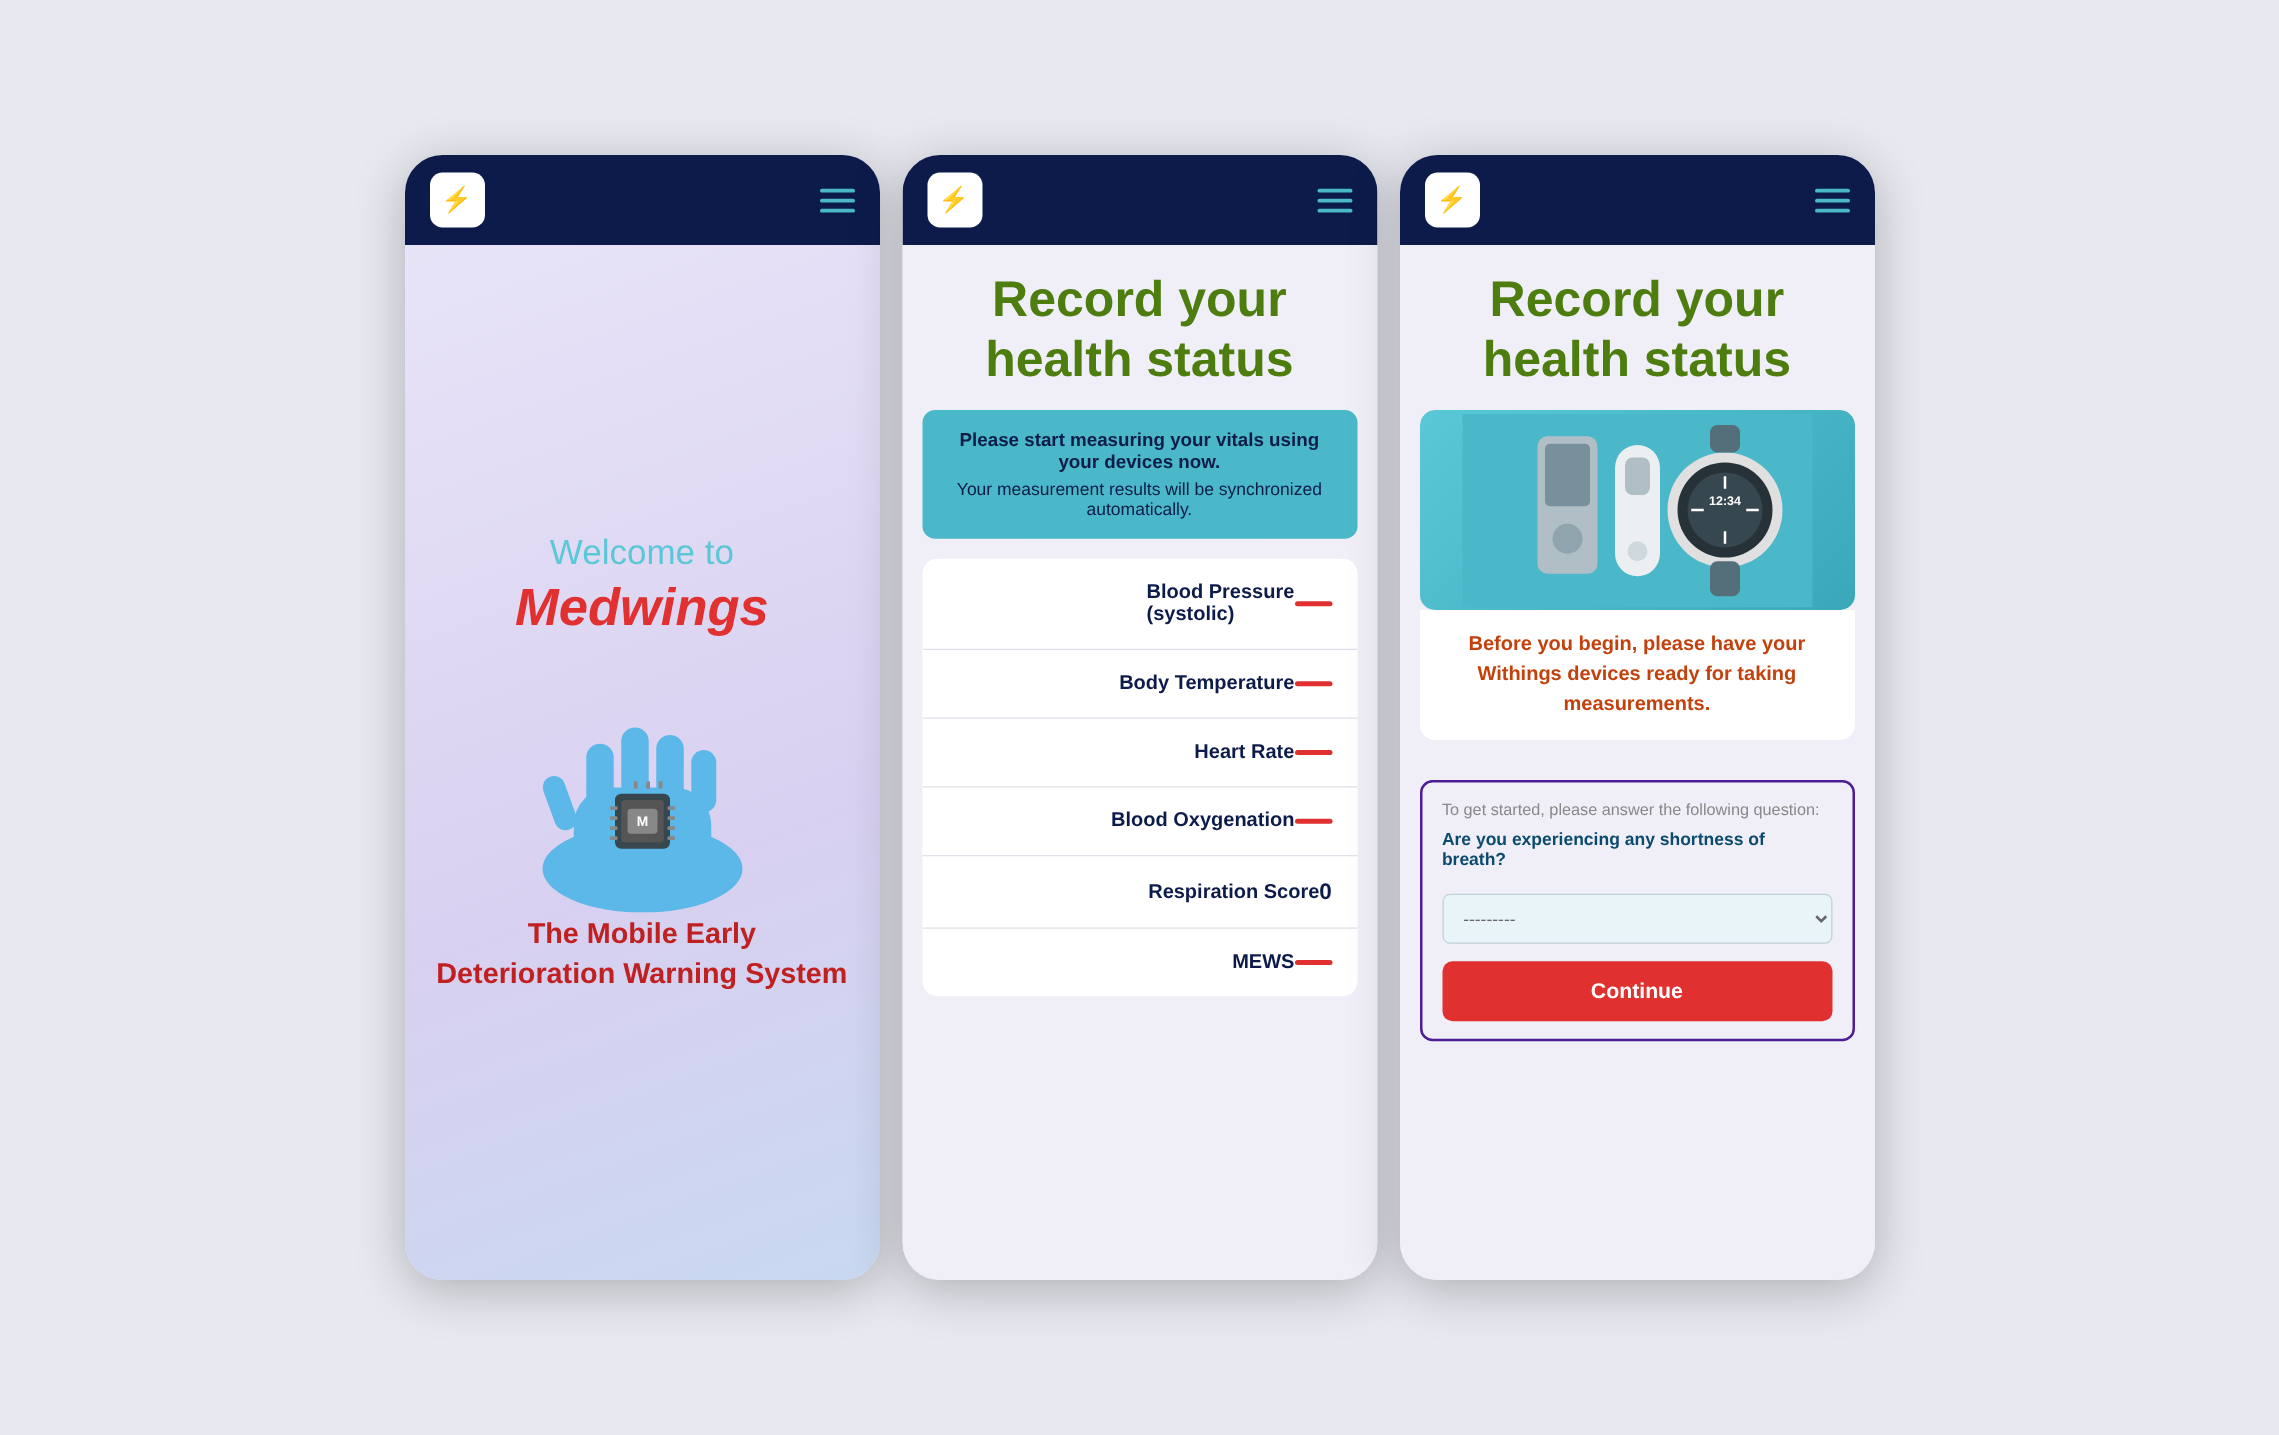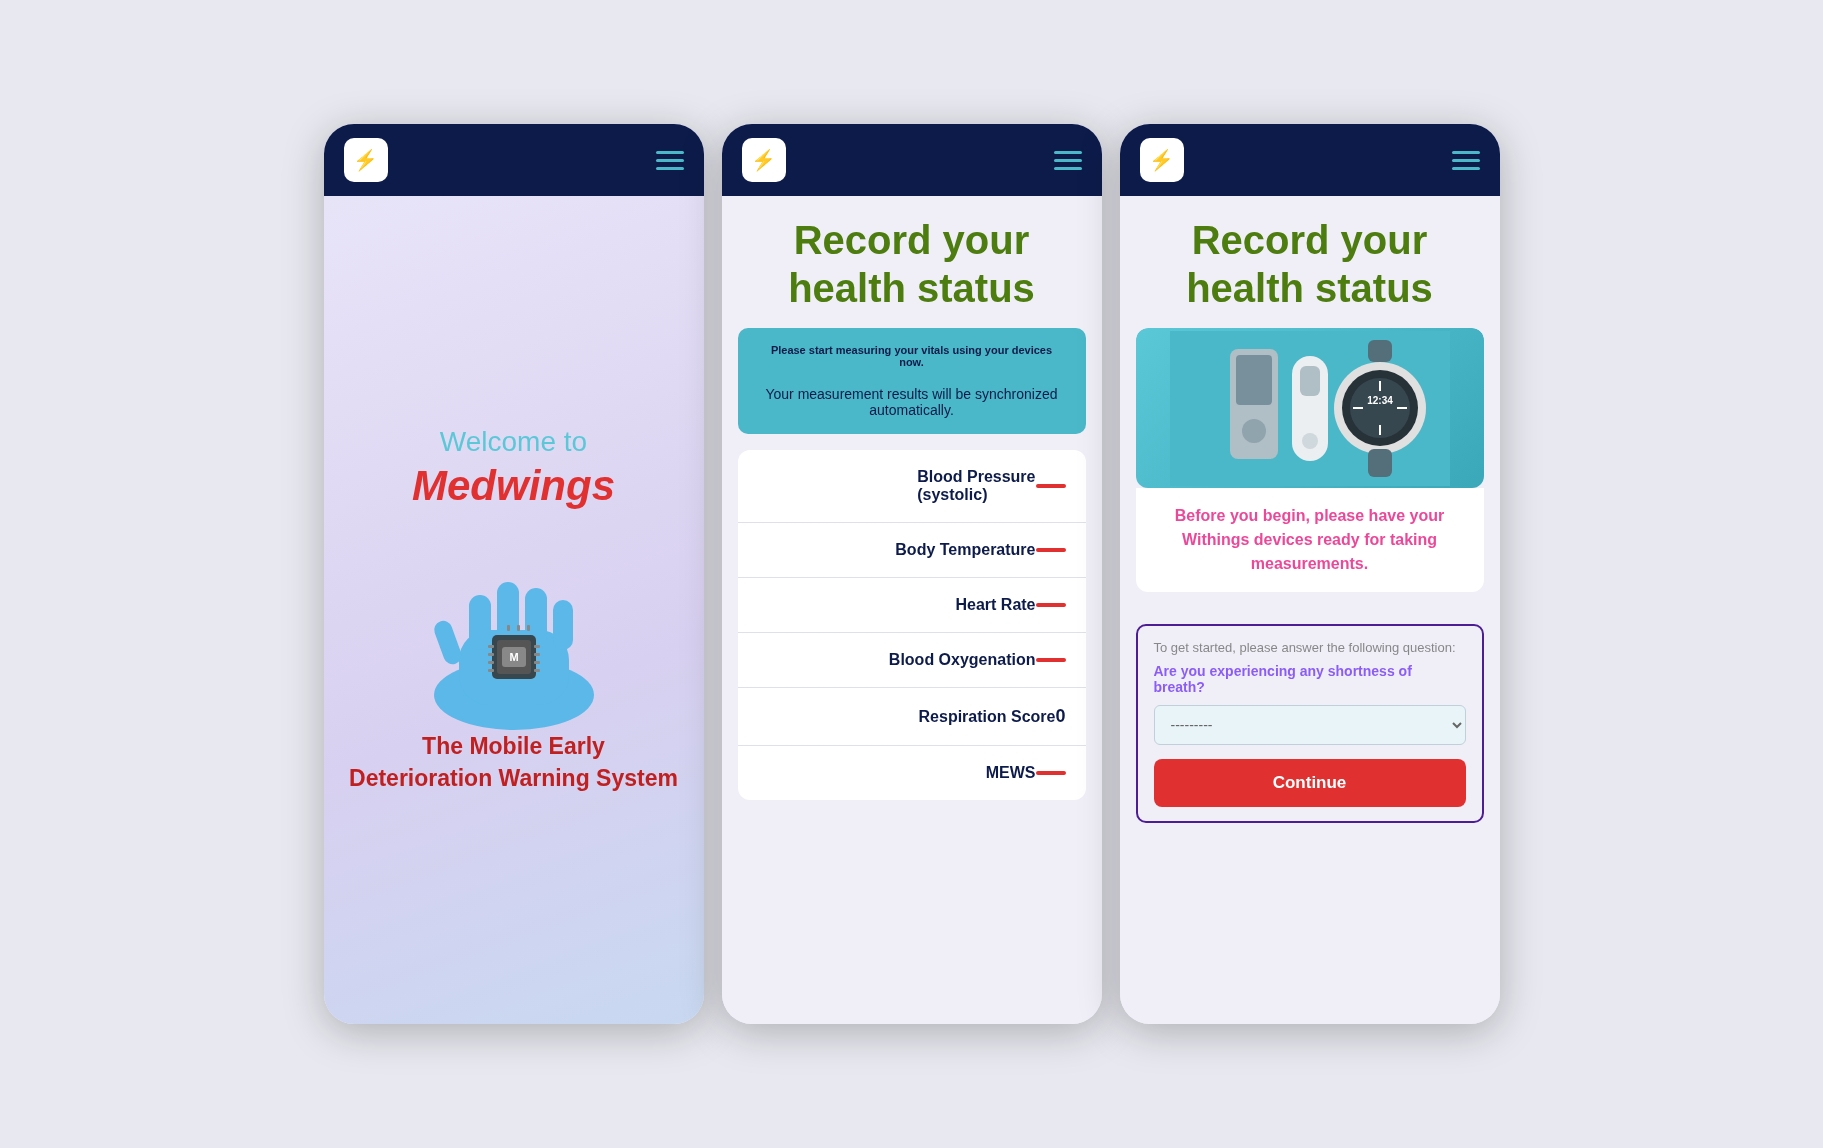--- a/index.html
+++ b/index.html
@@ -116,23 +116,23 @@
     }
     .info-box {
       background: #4ab8c8;
       border-radius: 10px;
       padding: 16px 20px;
       text-align: center;
       margin-bottom: 16px;
     }
     .info-box-main {
       color: #0d1b4b;
-      font-size: 11px;
+      font-size: 15px;
       font-weight: 700;
-      margin-bottom: 18px;
+      margin-bottom: 5px;
     }
     .info-box-sub {
       color: #0d1b4b;
       font-size: 14px;
     }
     .vitals-card {
       background: white;
       border-radius: 12px;
       padding: 0;
       overflow: hidden;
@@ -179,45 +179,45 @@
       background: linear-gradient(135deg, #5bc8d8 0%, #4ab8c8 50%, #3aa8b8 100%);
       border-radius: 12px;
       margin-bottom: 0;
       display: flex;
       align-items: center;
       justify-content: center;
       overflow: hidden;
       position: relative;
     }
     .before-text {
-      color: #ec4899;
+      color: #c2410c;
       font-size: 16px;
       font-weight: 600;
       text-align: center;
       padding: 16px;
       background: white;
       border-radius: 0 0 12px 12px;
       margin-bottom: 16px;
       line-height: 1.5;
     }
     .question-section {
       border: 2px solid #4c1d95;
       border-radius: 10px;
       padding: 14px 16px;
     }
     .question-prompt {
       color: #888;
       font-size: 13px;
       margin-bottom: 8px;
     }
     .question-text {
-      color: #8b5cf6;
+      color: #0c4a6e;
       font-size: 14px;
       font-weight: 600;
-      margin-bottom: 10px;
+      margin-bottom: 20px;
     }
     .question-select {
       width: 100%;
       padding: 10px 12px;
       border: 1px solid #c0d0d8;
       border-radius: 6px;
       background: #e8f4f8;
       color: #666;
       font-size: 14px;
       appearance: auto;

